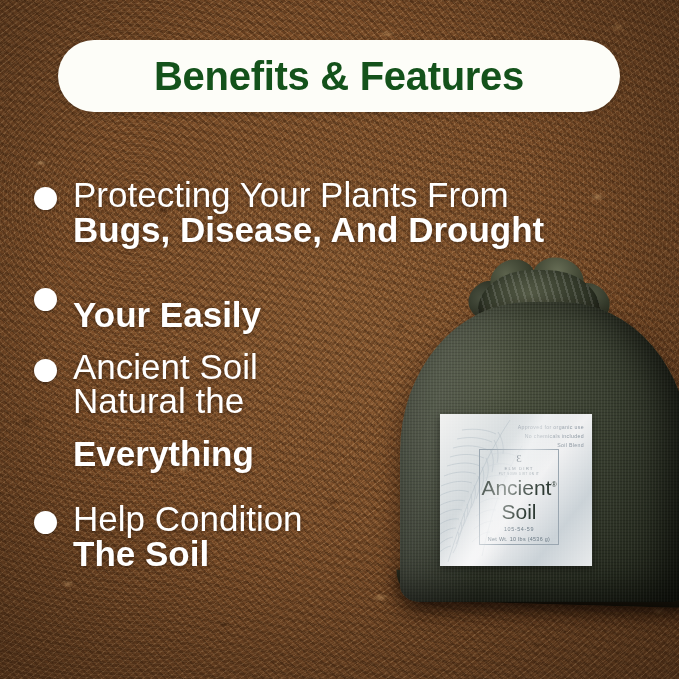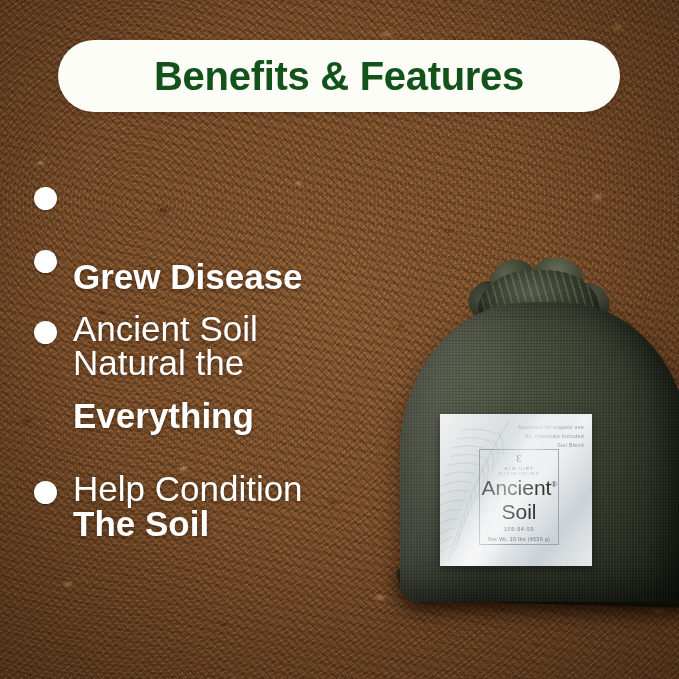--- a/index.html
+++ b/index.html
@@ -62,21 +62,21 @@
   .bullets{position:absolute;left:34px;top:160px;width:600px;}
   .bullet{position:relative;display:flex;align-items:flex-start;}
   .dot{flex:0 0 auto;width:23px;height:23px;border-radius:50%;
     background:#ffffff;margin-right:16px;box-shadow:0 1px 3px rgba(0,0,0,.35);}
   .btext{color:#ffffff;text-shadow:0 1px 4px rgba(40,20,8,.55);}
   .line-light{font-weight:300;font-size:35px;line-height:.98;white-space:nowrap;}
   .line-bold{font-weight:bold;font-size:35px;line-height:1.02;white-space:nowrap;}
   #b1{margin-top:18px;} #b1 .dot{margin-top:9px;}
   #b2{margin-top:31px;} #b2 .dot{margin-top:9px;}
   #b3{margin-top:17px;} #b3 .dot{margin-top:9px;}
-  #b4{margin-top:38px;} #b4 .dot{margin-top:9px;}
+  #b4{margin-top:30px;} #b4 .dot{margin-top:9px;}
 
   
   .bag-wrap{position:absolute;left:382px;top:258px;width:320px;height:350px;}
   .bag-body{position:absolute;left:18px;top:44px;width:290px;height:300px;
     border-radius:128px 128px 20px 20px/150px 150px 16px 16px;
     background:
       linear-gradient(100deg, rgba(255,255,255,.10) 0 16%, rgba(0,0,0,0) 38%),
       repeating-linear-gradient(90deg, rgba(255,255,255,.055) 0 1px, rgba(0,0,0,0) 1px 3px),
       repeating-linear-gradient(0deg, rgba(0,0,0,.16) 0 1px, rgba(0,0,0,0) 1px 3px),
       radial-gradient(ellipse at 34% 26%, #4d5340 0%, #3a4031 38%, #272c20 72%, #15180f 100%);
@@ -147,27 +147,31 @@
   <div class="soil-vig"></div>
 
   <div class="pill">
     <h1>Benefits &amp; Features</h1>
   </div>
 
   <div class="bullets">
 
     <div class="bullet" id="b1">
       <span class="dot"></span>
+      <span class="btext">
+        <span class="line-light">Protecting Your Plants From</span><br>
+        <span class="line-bold">Bugs, Disease, And Drought</span>
+      </span>
     </div>
 
     <div class="bullet" id="b2">
       <span class="dot"></span>
       <span class="btext">
         <br>
-        <span class="line-bold">Grew Disease</span>
+        <span class="line-bold">Your Easily</span>
       </span>
     </div>
 
     <div class="bullet" id="b3">
       <span class="dot"></span>
       <span class="btext">
         <span class="line-light">Ancient Soil</span><br>
         <span class="line-light">Natural the</span><br>
         <br>
         <span class="line-bold">Everything</span>

